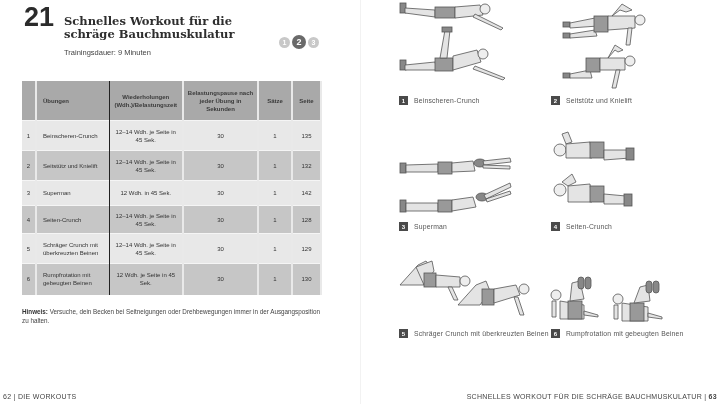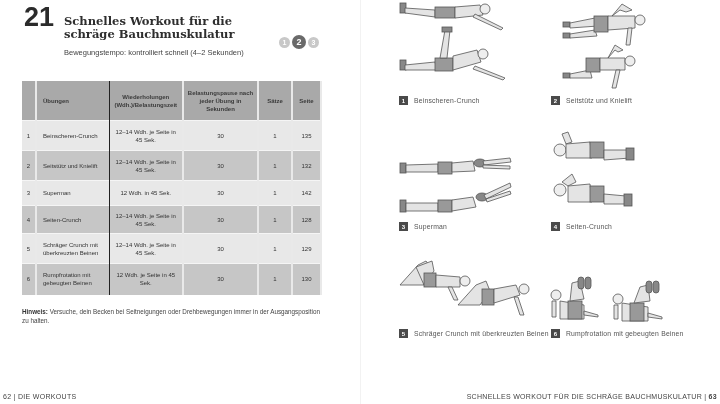--- a/index.html
+++ b/index.html
@@ -37,21 +37,21 @@
   .cap-num { width:9px; height:9px; background:#4a4a4a; color:#fff; font-size:6px; font-weight:bold; display:flex; align-items:center; justify-content:center; margin-right:6px; }
 </style>
 </head>
 <body>
 
 <div class="spread-divider"></div>
 
 <div class="chapter-num">21</div>
 <div class="title">Schnelles Workout für die schräge Bauchmuskulatur</div>
 <div class="meta">
-  <div>Bewegungstempo: kontrolliert schnell (4–2 Sekunden)</div>
+  <div>Trainingsdauer: 9 Minuten</div>
 </div>
 
 <div class="dots">
   <div class="dot">1</div>
   <div class="dot active">2</div>
   <div class="dot">3</div>
 </div>
 
 <table class="workout">
   <colgroup>

